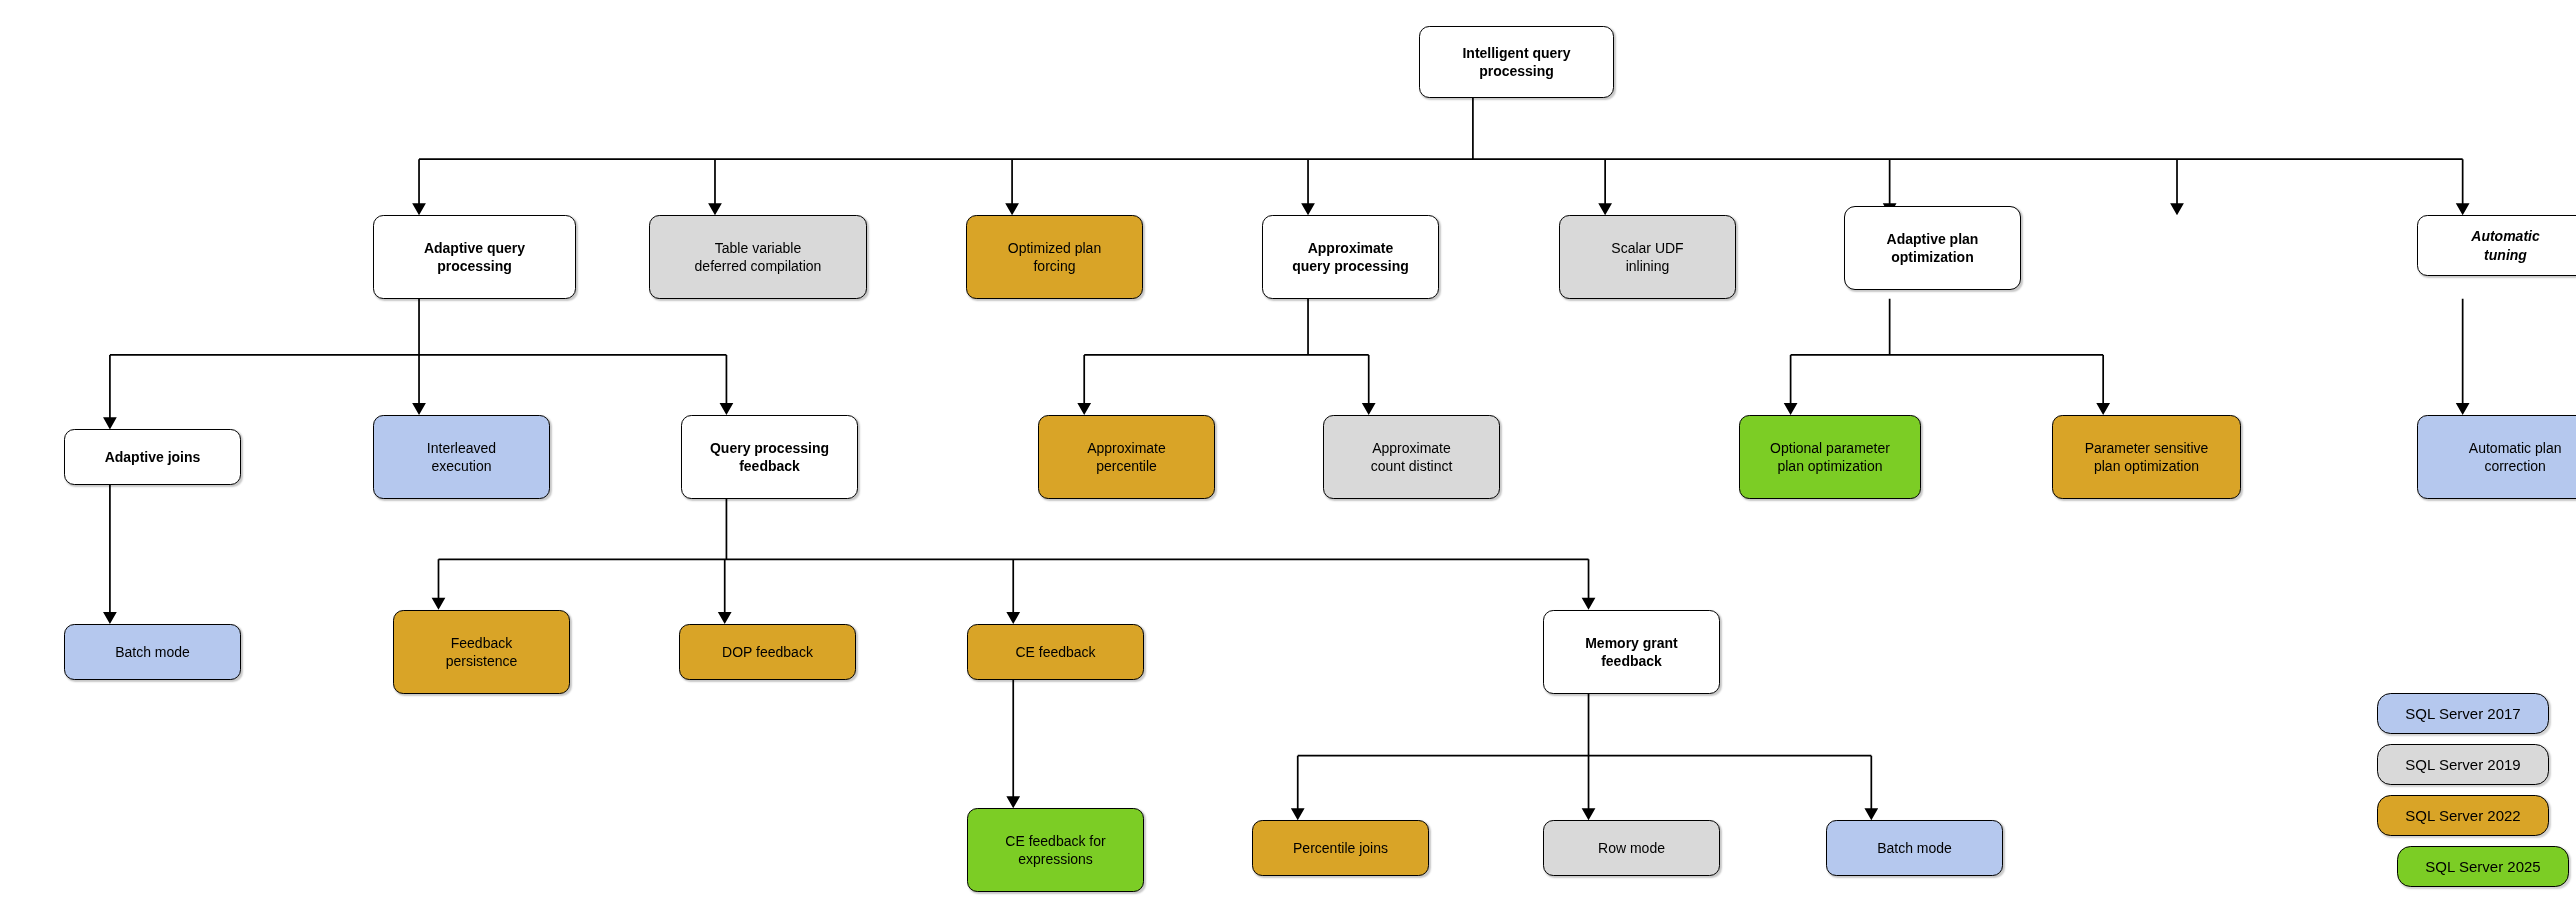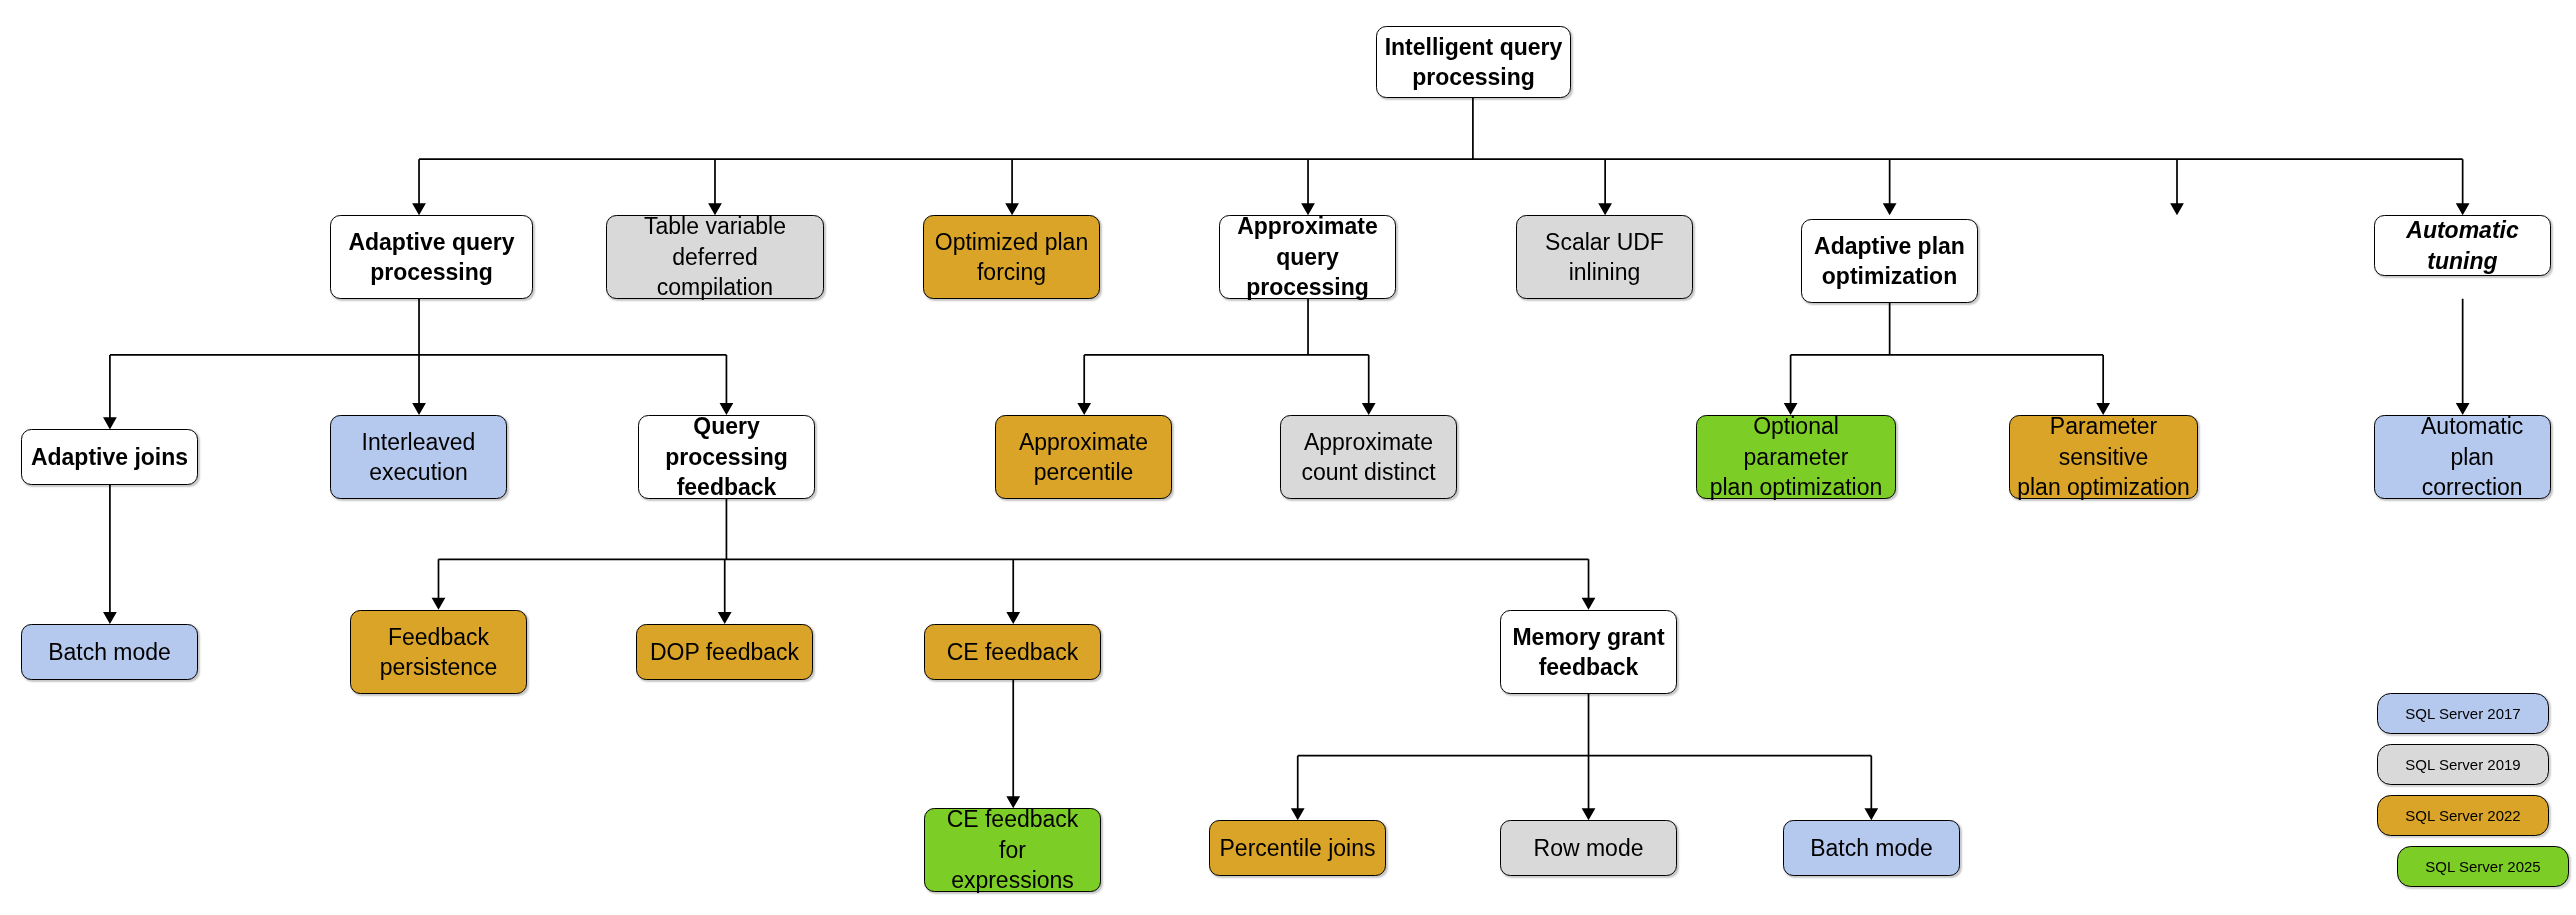--- a/index.html
+++ b/index.html
@@ -11,24 +11,25 @@
     overflow:hidden;
   }
   .connector-layer{position:absolute;left:0;top:0;width:2576px;height:916px;}
   .node{
     position:absolute;
     box-sizing:border-box;
     border:1.7px solid #000;
     border-radius:10.3px;
     display:flex;align-items:center;justify-content:center;
     text-align:center;
-    font-size:23px;line-height:1.32;color:#000;
+    font-size:14px;line-height:1.32;color:#000;
     white-space:pre-line;
     box-shadow:1.1px 1.7px 1.7px rgba(0,0,0,0.22);
     padding:0 5.7px;
+    margin-left:43px;
   }
   .vcat{background:var(--category);font-weight:bold;}
   .v2017{background:var(--v2017);}
   .v2019{background:var(--v2019);}
   .v2022{background:var(--v2022);}
   .v2025{background:var(--v2025);}
   .legend-pill{
     position:absolute;
     box-sizing:border-box;
     left:2377px;width:172px;height:41px;
@@ -73,35 +74,35 @@
   <div class="node vcat" style="left:330px;top:215px;width:203px;height:84px;">Adaptive query
 processing</div>
   <div class="node v2019" style="left:606px;top:215px;width:218px;height:84px;">Table variable
 deferred compilation</div>
   <div class="node v2022" style="left:923px;top:215px;width:177px;height:84px;">Optimized plan
 forcing</div>
   <div class="node vcat" style="left:1219px;top:215px;width:177px;height:84px;">Approximate
 query processing</div>
   <div class="node v2019" style="left:1516px;top:215px;width:177px;height:84px;">Scalar UDF
 inlining</div>
-  <div class="node vcat" style="left:1801px;top:219px;width:177px;height:84px;">Adaptive plan
+  <div class="node vcat" style="left:1801px;top:206px;width:177px;height:84px;border-radius:11px;">Adaptive plan
 optimization</div>
   <div class="node vcat" style="left:2374px;top:215px;width:177px;height:61px;font-style:italic;">Automatic
 tuning</div>
 
   <div class="node vcat" style="left:21px;top:429px;width:177px;height:56px;">Adaptive joins</div>
   <div class="node v2017" style="left:330px;top:415px;width:177px;height:84px;">Interleaved
 execution</div>
   <div class="node vcat" style="left:638px;top:415px;width:177px;height:84px;">Query processing
 feedback</div>
   <div class="node v2022" style="left:995px;top:415px;width:177px;height:84px;">Approximate
 percentile</div>
   <div class="node v2019" style="left:1280px;top:415px;width:177px;height:84px;">Approximate
 count distinct</div>
-  <div class="node v2025" style="left:1696px;top:415px;width:200px;height:84px;">Optional parameter
+  <div class="node v2025" style="left:1696px;top:415px;width:182px;height:84px;">Optional parameter
 plan optimization</div>
   <div class="node v2022" style="left:2009px;top:415px;width:189px;height:84px;">Parameter sensitive
 plan optimization</div>
   <div class="node v2017" style="left:2374px;top:415px;width:177px;height:84px;padding-left:25px;">Automatic plan
 correction</div>
 
   <div class="node v2017" style="left:21px;top:624px;width:177px;height:56px;">Batch mode</div>
   <div class="node v2022" style="left:350px;top:610px;width:177px;height:84px;">Feedback
 persistence</div>
   <div class="node v2022" style="left:636px;top:624px;width:177px;height:56px;">DOP feedback</div>

